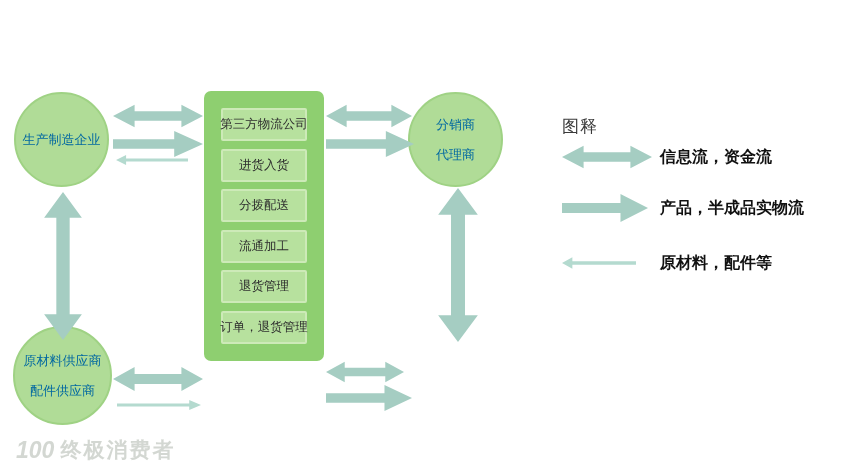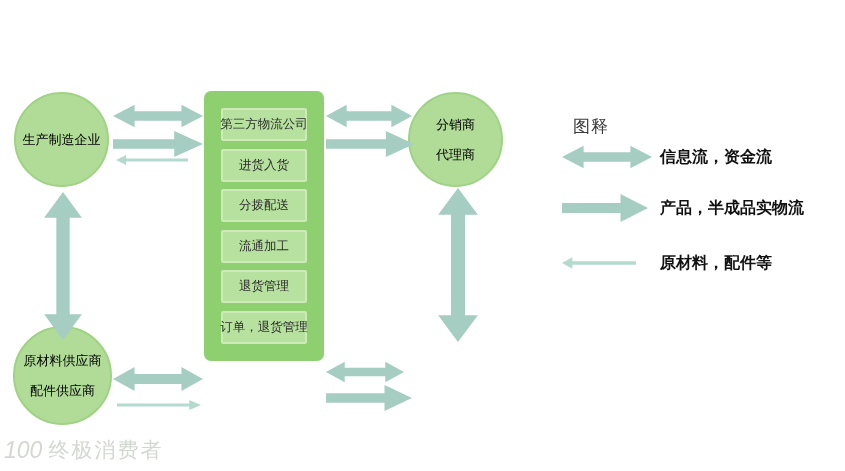--- a/index.html
+++ b/index.html
@@ -30,21 +30,21 @@
     position:absolute;
     border-radius:50%;
     background:var(--circle-fill);
     border:2px solid var(--circle-border);
     display:flex;
     flex-direction:column;
     align-items:center;
     justify-content:center;
     text-align:center;
     font-size:13px;
-    color:#000000;
+    color:#0369a1;
     line-height:1.2;
   }
   .circle .l2{margin-top:14px;}
   .c-manufacturer{left:14px;top:92px;width:95px;height:95px;}
   .c-supplier{left:13px;top:326px;width:99px;height:99px;}
   .c-distributor{left:408px;top:92px;width:95px;height:95px;}
   .c-consumer{left:403px;top:344px;width:99px;height:99px;}
 
   .column{
     position:absolute;
@@ -66,43 +66,43 @@
     justify-content:center;
     font-size:12.5px;
     color:#2e2e2e;
     white-space:nowrap;
   }
   .arrow{position:absolute;}
   .arrow svg{display:block;width:100%;height:100%;}
 
   .legend-title{
     position:absolute;left:562px;top:115px;
-    font-size:17px;color:#3a3a3a;letter-spacing:1px;margin-left:11px;
+    font-size:17px;color:#3a3a3a;letter-spacing:1px;
   }
   .legend-row{
     position:absolute;left:562px;
     display:flex;align-items:center;
   }
   .legend-icon{width:90px;display:flex;align-items:center;}
   .legend-icon svg{display:block;}
   .legend-label{
     margin-left:8px;
     font-size:16px;font-weight:bold;color:var(--legend-text);
     white-space:nowrap;
   }
   .lr1{top:142px;height:30px;}
   .lr2{top:192px;height:32px;}
   .lr3{top:250px;height:26px;}
 
   .watermark{
-    position:absolute;left:4px;top:436px;
+    position:absolute;left:16px;top:436px;
     display:flex;align-items:flex-end;
     color:var(--watermark);
     opacity:.8;
-    font-weight:normal;
+    font-weight:bold;
     text-shadow:0 0 2px #ffffff;
     letter-spacing:2px;
     user-select:none;
     justify-content:space-between;
   }
   .watermark .wm-logo{font-size:23px;font-style:italic;margin-right:6px;letter-spacing:0;}
   .watermark .wm-text{font-size:21px;}
 </style>
 </head>
 <body>

